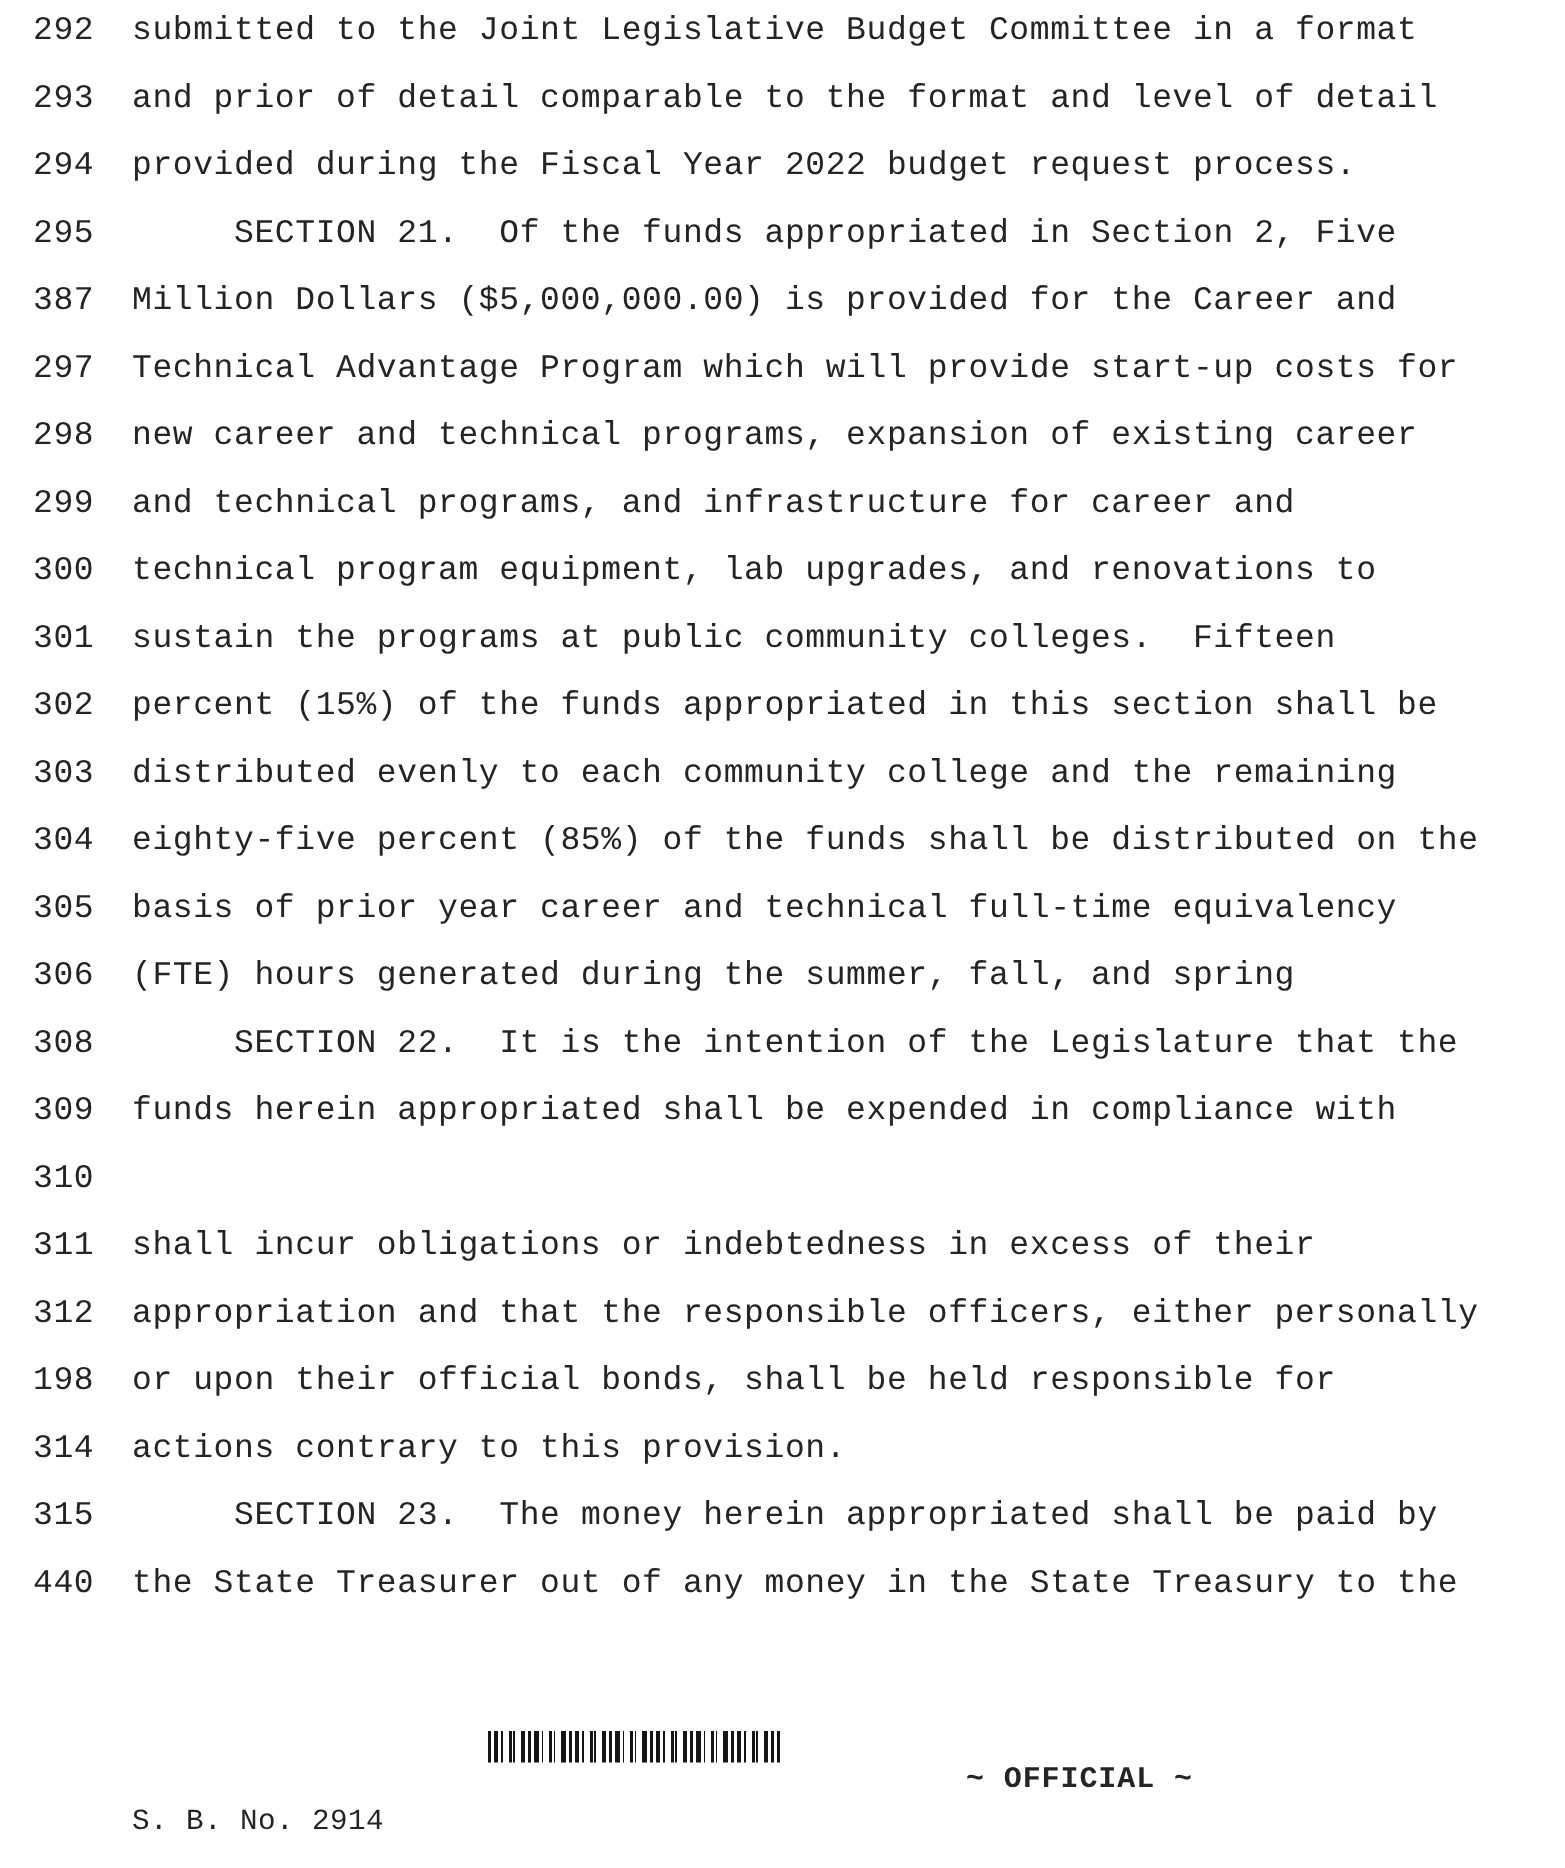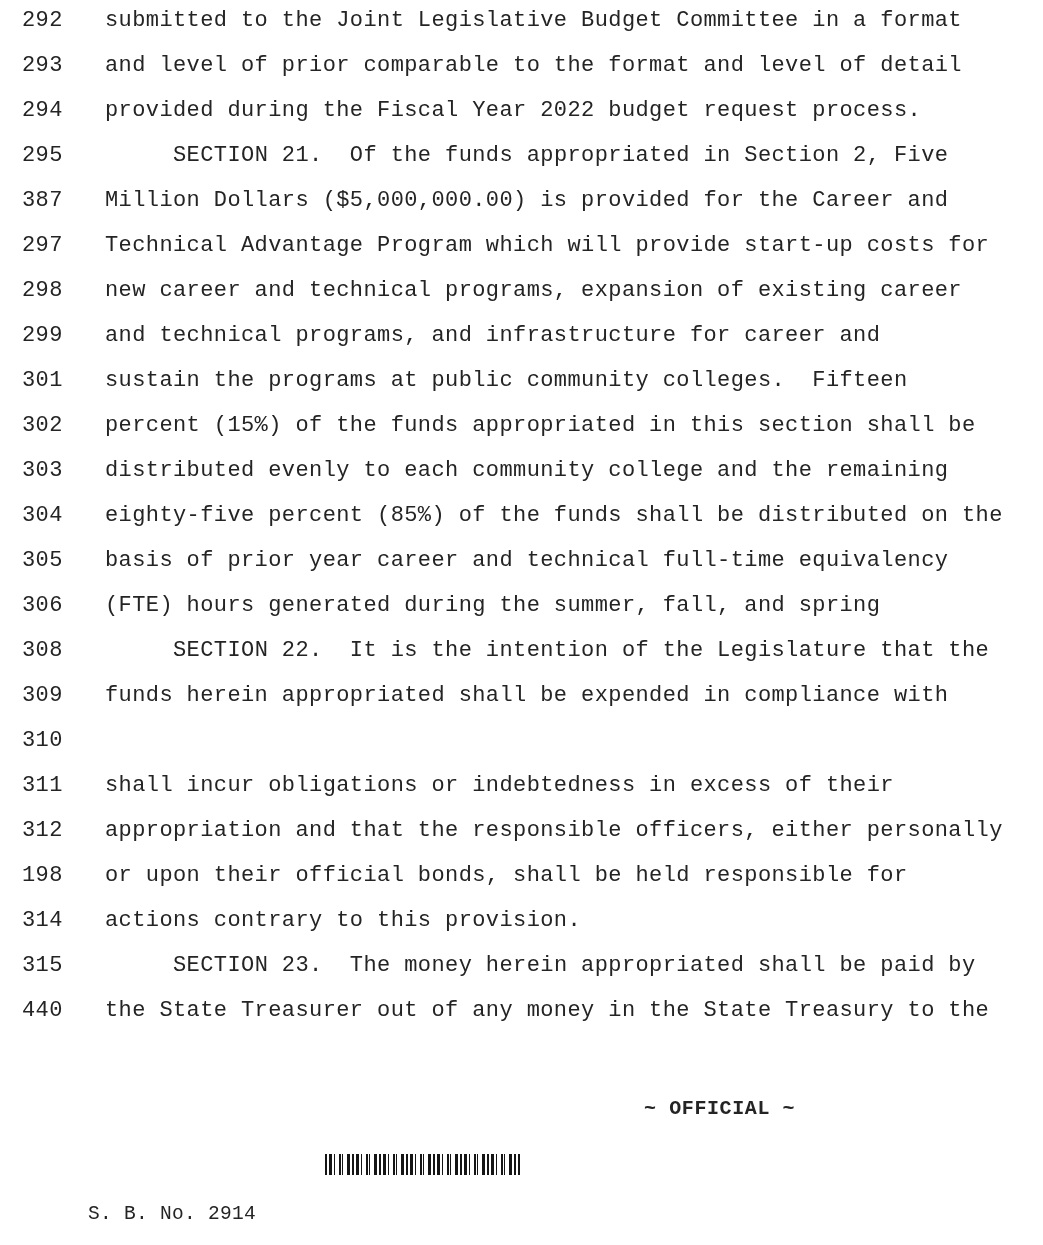--- a/index.html
+++ b/index.html
@@ -30,21 +30,21 @@
     line-height: 26px;
     white-space: pre;
   }
   .line-num {
     display: inline-block;
     margin-left: 22px;
     width: 41px;
     flex: 0 0 auto;
   }
   .line-text {
-    margin-left: 42px;
+    margin-left: 25px;
     white-space: pre;
   }
   .line-text .bold {
     font-weight: normal;
   }
   .footer-block {
     position: absolute;
     left: 88px;
     top: 1152px;
     font-size: 19.5px;
@@ -63,39 +63,40 @@
         #151515 0 2px, transparent 2px 4px,
         #151515 4px 7px, transparent 7px 9px,
         #151515 9px 10px, transparent 10px 14px,
         #151515 14px 16px, transparent 16px 17px,
         #151515 17px 18px, transparent 18px 22px,
         #151515 22px 25px, transparent 25px 27px);
   }
   .official {
     position: absolute;
     left: 644px;
-    top: 1097px;
+    top: 1175px;
     font-size: 20px;
     font-weight: bold;
     letter-spacing: 0.6px;
     white-space: pre;
   }
 </style>
 </head>
 <body style="background: rgb(255, 255, 255); color: rgb(36, 36, 36);">
 
 <div class="doc-lines">
     <div class="line"><span class="line-num">292</span><span class="line-text">submitted to the Joint Legislative Budget Committee in a format</span></div>
-    <div class="line"><span class="line-num">293</span><span class="line-text">and level of prior comparable to the format and level of detail</span></div>
+    <div class="line"><span class="line-num">293</span><span class="line-text">and prior of detail comparable to the format and level of detail</span></div>
     <div class="line"><span class="line-num">294</span><span class="line-text">provided during the Fiscal Year 2022 budget request process.</span></div>
     <div class="line"><span class="line-num">295</span><span class="line-text">     <span class="bold">SECTION 21.</span>  Of the funds appropriated in Section 2, Five</span></div>
     <div class="line"><span class="line-num">387</span><span class="line-text">Million Dollars ($5,000,000.00) is provided for the Career and</span></div>
     <div class="line"><span class="line-num">297</span><span class="line-text">Technical Advantage Program which will provide start-up costs for</span></div>
     <div class="line"><span class="line-num">298</span><span class="line-text">new career and technical programs, expansion of existing career</span></div>
     <div class="line"><span class="line-num">299</span><span class="line-text">and technical programs, and infrastructure for career and</span></div>
+    <div class="line"><span class="line-num">300</span><span class="line-text">technical program equipment, lab upgrades, and renovations to</span></div>
     <div class="line"><span class="line-num">301</span><span class="line-text">sustain the programs at public community colleges.  Fifteen</span></div>
     <div class="line"><span class="line-num">302</span><span class="line-text">percent (15%) of the funds appropriated in this section shall be</span></div>
     <div class="line"><span class="line-num">303</span><span class="line-text">distributed evenly to each community college and the remaining</span></div>
     <div class="line"><span class="line-num">304</span><span class="line-text">eighty-five percent (85%) of the funds shall be distributed on the</span></div>
     <div class="line"><span class="line-num">305</span><span class="line-text">basis of prior year career and technical full-time equivalency</span></div>
     <div class="line"><span class="line-num">306</span><span class="line-text">(FTE) hours generated during the summer, fall, and spring</span></div>
     <div class="line"><span class="line-num">308</span><span class="line-text">     <span class="bold">SECTION 22.</span>  It is the intention of the Legislature that the</span></div>
     <div class="line"><span class="line-num">309</span><span class="line-text">funds herein appropriated shall be expended in compliance with</span></div>
     <div class="line"><span class="line-num">310</span></div>
     <div class="line"><span class="line-num">311</span><span class="line-text">shall incur obligations or indebtedness in excess of their</span></div>

